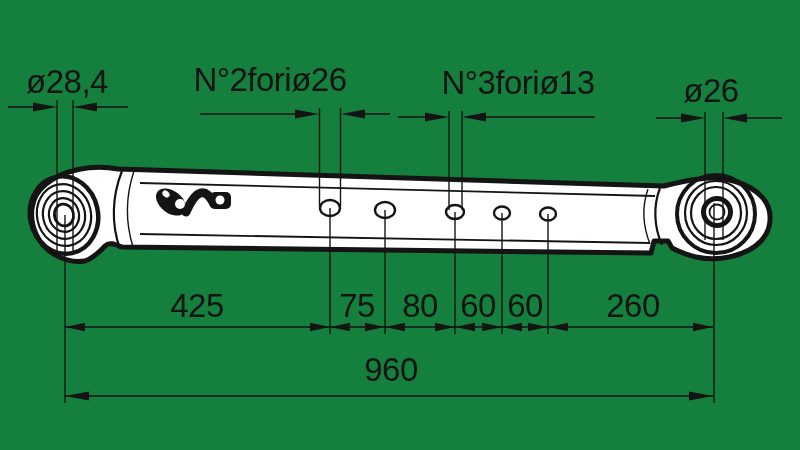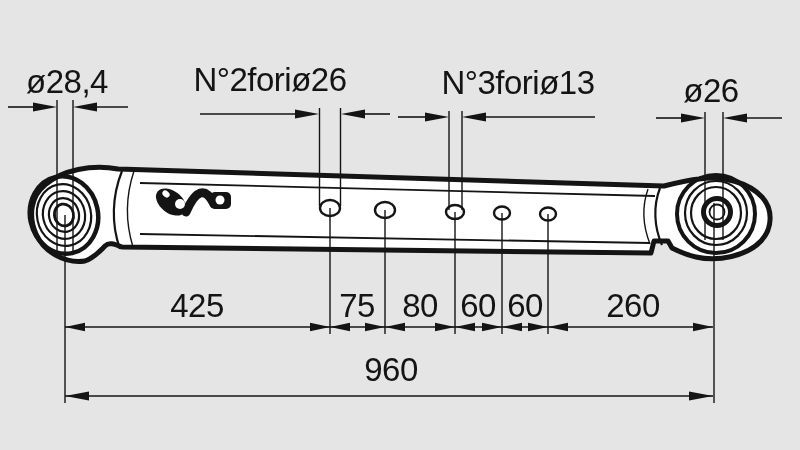--- a/index.html
+++ b/index.html
@@ -1,16 +1,16 @@
 <!DOCTYPE html>
 <html><head>
 <meta charset="utf-8">
 <style>
   html,body{margin:0;padding:0;background:#fff;}
-  .stage{position:relative;width:800px;height:450px;background:#e5e5e5;overflow:hidden;}
+  .stage{position:relative;width:800px;height:450px;background:#15803d;overflow:hidden;}
   svg{position:absolute;left:0;top:0;}
   .dim-text{
     font-family:"Liberation Sans", sans-serif;
     font-size:33px;
     letter-spacing:-0.5px;
     fill:#141414;
   }
   .ink{stroke:#141414;}
 </style>
 </head>

